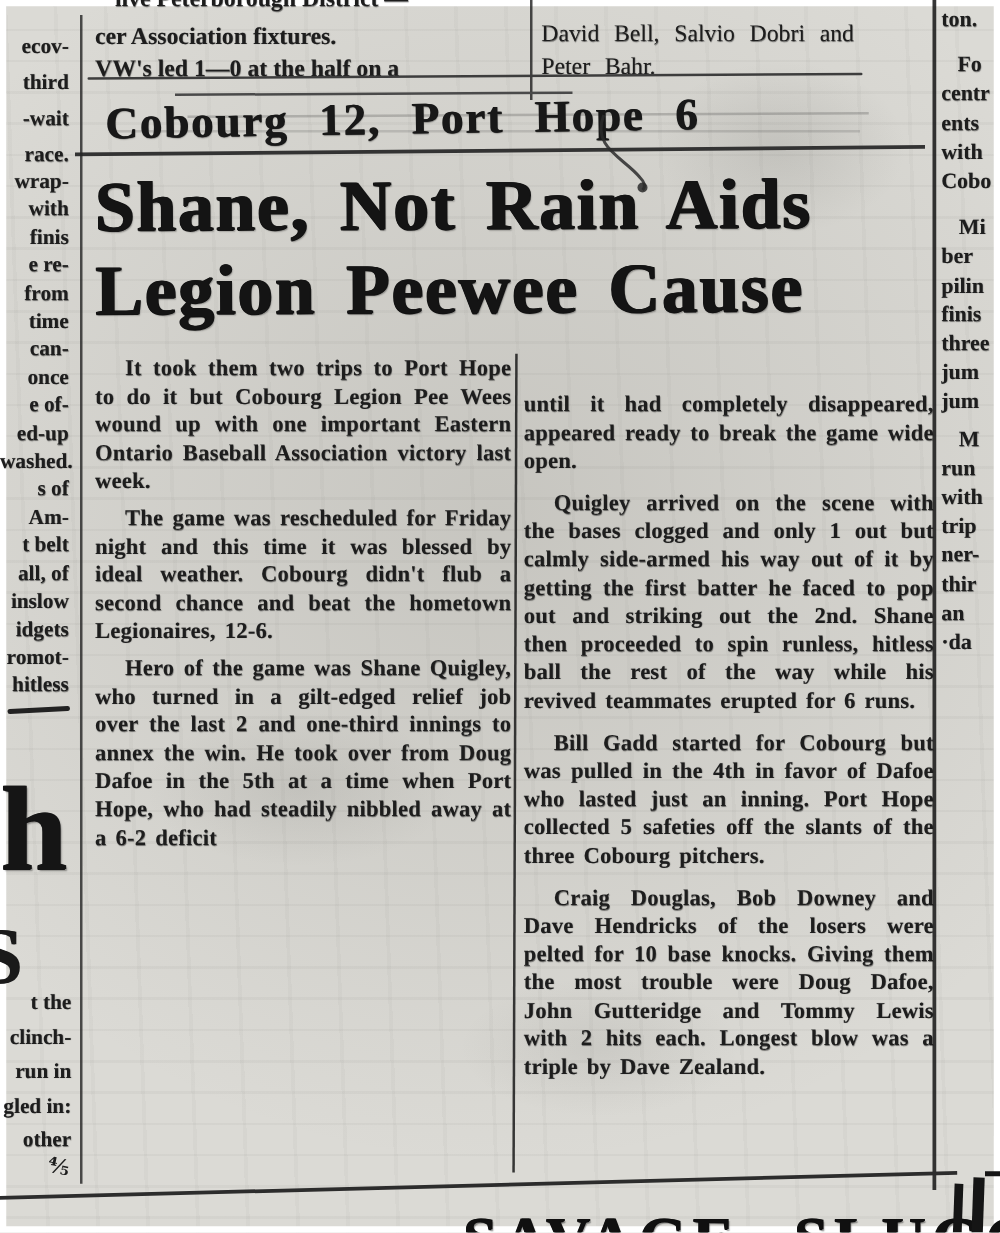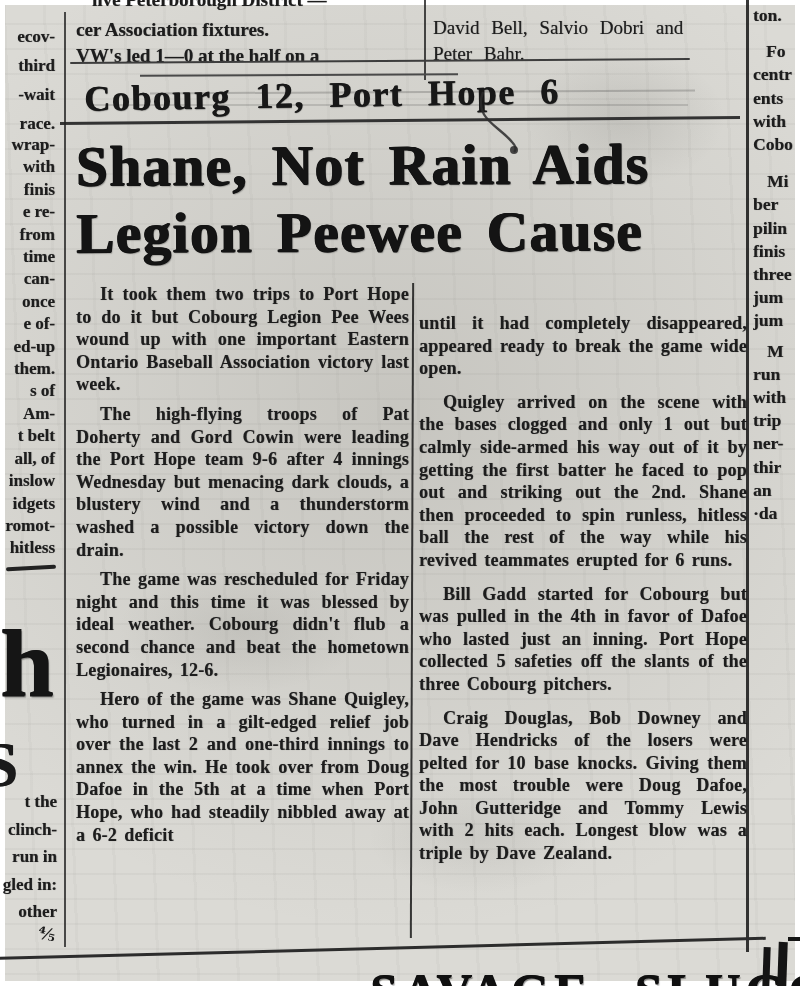--- a/index.html
+++ b/index.html
@@ -114,21 +114,20 @@
     <circle cx="59" cy="72" r="4" fill="#2b2b2b" opacity="0.85"></circle>
   </svg>
 
   <div class="abs headline">
     <div>Shane, Not Rain Aids</div>
     <div>Legion Peewee Cause</div>
   </div>
 
   <div class="abs np col col-left">
       <p>It took them two trips to Port Hope to do it but Cobourg Legion Pee Wees wound up with one important Eastern Ontario Baseball Association victory last week.</p>
-      <p>The high-flying troops of Pat Doherty and Gord Cowin were leading the Port Hope team 9-6 after 4 innings Wednesday but menacing dark clouds, a blustery wind and a thunderstorm washed a possible victory down the drain.</p>
       <p>The game was rescheduled for Friday night and this time it was blessed by ideal weather. Cobourg didn't flub a second chance and beat the hometown Legionaires, 12-6.</p>
       <p>Hero of the game was Shane Quigley, who turned in a gilt-edged relief job over the last 2 and one-third innings to annex the win. He took over from Doug Dafoe in the 5th at a time when Port Hope, who had steadily nibbled away at a 6-2 deficit</p>
     </div>
   <div class="abs np col col-right">
       <p>until it had completely disappeared, appeared ready to break the game wide open.</p>
       <p>Quigley arrived on the scene with the bases clogged and only 1 out but calmly side-armed his way out of it by getting the first batter he faced to pop out and striking out the 2nd. Shane then proceeded to spin runless, hitless ball the rest of the way while his revived teammates erupted for 6 runs.</p>
       <p>Bill Gadd started for Cobourg but was pulled in the 4th in favor of Dafoe who lasted just an inning. Port Hope collected 5 safeties off the slants of the three Cobourg pitchers.</p>
       <p>Craig Douglas, Bob Downey and Dave Hendricks of the losers were pelted for 10 base knocks. Giving them the most trouble were Doug Dafoe, John Gutteridge and Tommy Lewis with 2 hits each. Longest blow was a triple by Dave Zealand.</p>
     </div>
 
@@ -146,21 +145,21 @@
       <div>wrap-</div>
       <div>with</div>
       <div>finis</div>
       <div>e re-</div>
       <div>from</div>
       <div>time</div>
       <div>can-</div>
       <div>once</div>
       <div>e of-</div>
       <div>ed-up</div>
-      <div>them.</div>
+      <div>washed.</div>
       <div>s of</div>
       <div>Am-</div>
       <div>t belt</div>
       <div>all, of</div>
       <div>inslow</div>
       <div>idgets</div>
       <div>romot-</div>
       <div>hitless</div>
     </div>
   <div class="abs lm-dash"></div>

